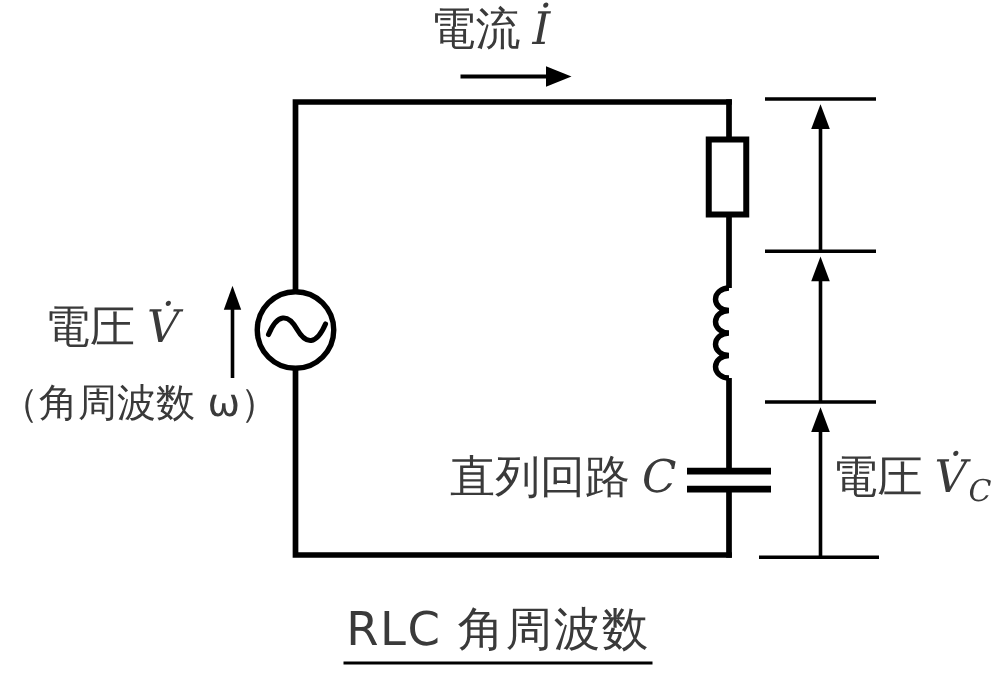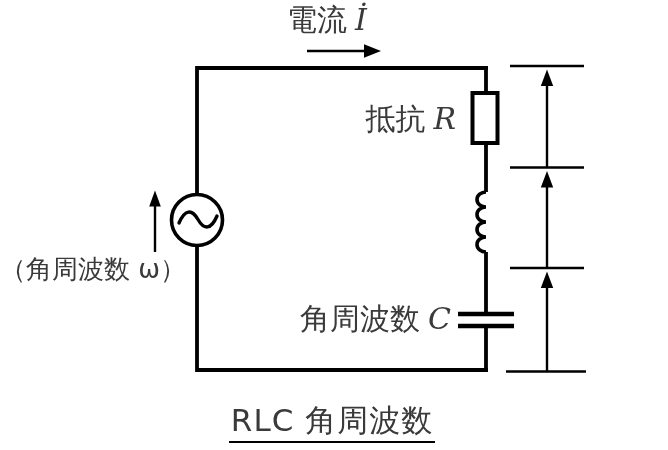--- a/index.html
+++ b/index.html
@@ -48,29 +48,32 @@
     <path d="M547,167.5 V84 M547,267.5 V186 M547,371 V288" fill="none" stroke="#000" stroke-width="2.4"></path>
     <polygon points="547,69.5 540.8,86 553.2,86" fill="#000"></polygon>
     <polygon points="547,171 540.8,187.5 553.2,187.5" fill="#000"></polygon>
     <polygon points="547,271.5 540.8,288 553.2,288" fill="#000"></polygon>
   </svg>
 
   <div class="lbl" style="left:287px;top:4px;">
     <span class="jp">電流</span><span class="math sym">İ</span>
   </div>
 
+  <div class="lbl" style="left:30px;top:203px;">
+    <span class="jp">電圧</span><span class="math sym">V̇</span>
+  </div>
   <div class="lbl note" style="left:0px;top:255px;">
     <span class="jp">（角周波数 ω）</span>
   </div>
 
-  <div class="lbl ra" style="left:300px;top:103px;width:156px;">
-    <span class="jp">抵抗</span><span class="math sym">R</span>
-  </div>
   <div class="lbl ra" style="left:250px;top:303px;width:201px;">
-    <span class="jp">角周波数</span><span class="math sym">C</span>
+    <span class="jp">直列回路</span><span class="math sym">C</span>
   </div>
 
+  <div class="lbl" style="left:555px;top:303px;">
+    <span class="jp">電圧</span><span class="math sym">V̇</span><span class="math sub">C</span>
+  </div>
 
   <div class="title-wrap">
     <span class="title-text jp">RLC 角周波数</span>
   </div>
 
 </div>
 
 </body></html>

